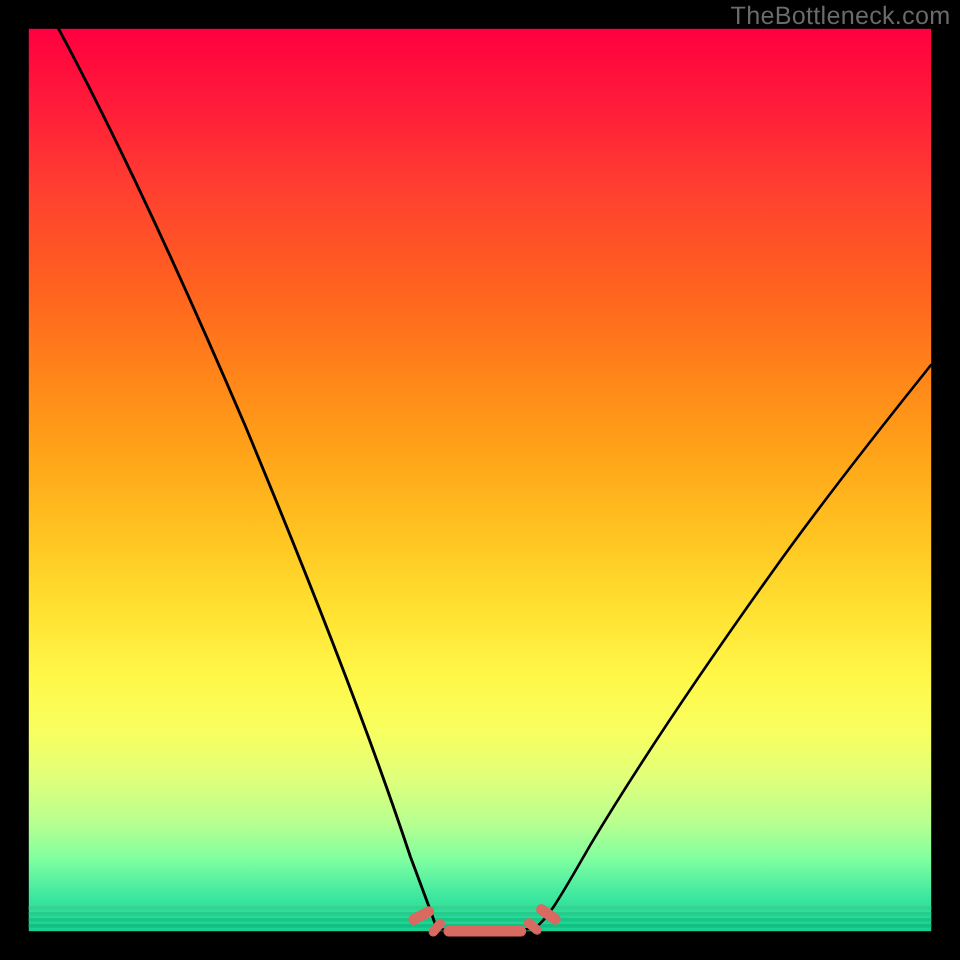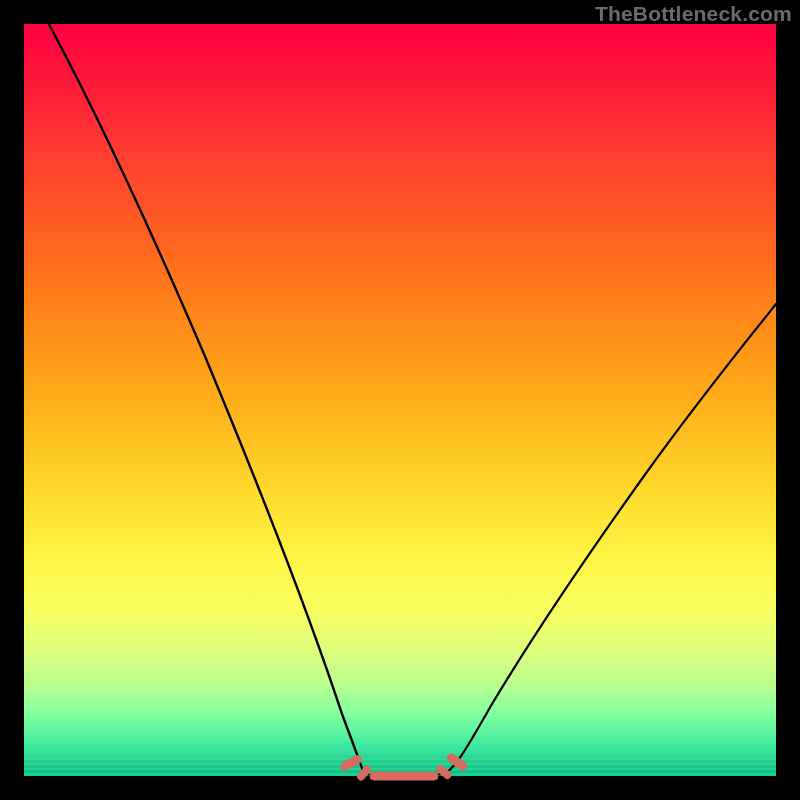--- a/index.html
+++ b/index.html
@@ -53,21 +53,21 @@
     top: 24px;
     width: 752px;
     height: 752px;
     overflow: visible;
   }
   .watermark {
     position: absolute;
     top: 2px;
     right: 8px;
     font-size: 21px;
-    font-weight: 700;
+    font-weight: 400;
     color: #6b6b6b;
     letter-spacing: 0.2px;
   }
 </style>
 </head>
 <body>
 
 <div class="stage">
 
   <div class="plot-area">

